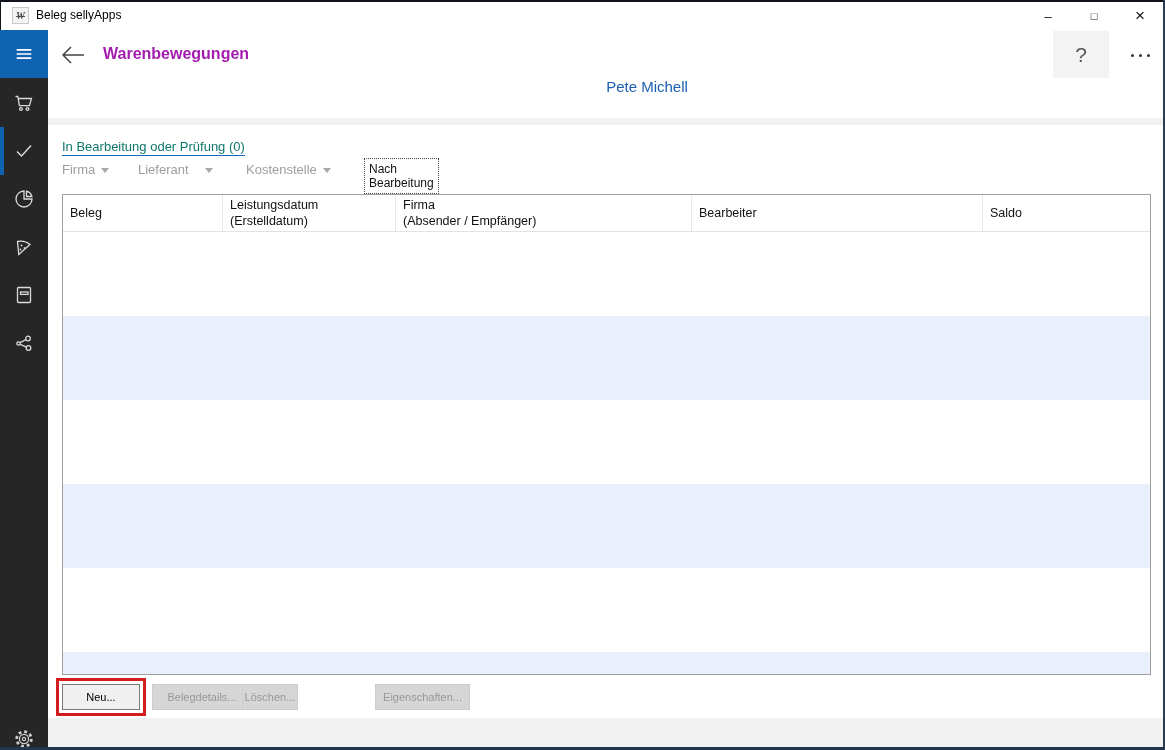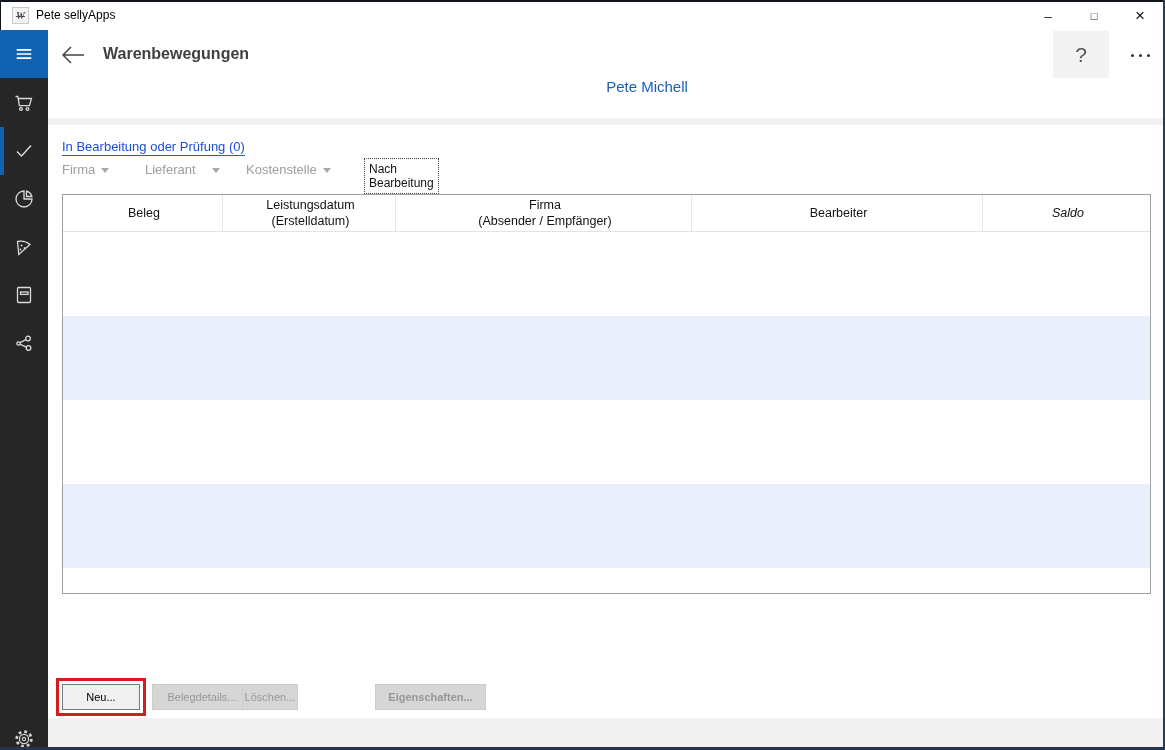--- a/index.html
+++ b/index.html
@@ -36,84 +36,84 @@
                display:flex; align-items:center; justify-content:center; }
   .nav-item { position:absolute; left:0; width:48px; height:48px;
               display:flex; align-items:center; justify-content:center; }
   .nav-indicator { position:absolute; left:0; top:0; width:4px; height:48px; background:#1063b1; }
   .sidebar-gear { position:absolute; left:0; top:685px; width:48px; height:48px;
                   display:flex; align-items:center; justify-content:center; }
 
   
   .back-btn { position:absolute; left:58px; top:41px; width:30px; height:28px;
               display:flex; align-items:center; justify-content:center; }
-  .page-title { position:absolute; left:103px; top:45px; font-size:16px; font-weight:bold; color:#404040; }
+  .page-title { position:absolute; left:103px; top:45px; font-size:16px; font-weight:bold; color:#a21caf; }
   .user-name { position:absolute; left:557px; top:46px; width:180px; text-align:center;
                font-size:15px; color:#1b5fb0;margin-top:32px; }
   .help-btn { position:absolute; left:1053px; top:31px; width:56px; height:47px; background:#f3f3f3;
               display:flex; align-items:center; justify-content:center;
               color:#555; font-size:21px; font-weight:400; }
   .more-btn { position:absolute; left:1120px; top:42px; width:40px; height:26px;
               display:flex; align-items:center; justify-content:center; gap:5px; }
   .more-btn i { width:3px; height:3px; border-radius:50%; background:#333; }
 
   .tabs { position:absolute; left:75px; top:93px; display:flex; gap:29px; }
   .tab { font-size:15px; color:#767676; }
   .tab.active { font-weight:bold; color:#1a1a1a; }
 
   .header-divider { position:absolute; left:48px; top:118px; width:1117px; height:7px; background:#f1f1f1; }
 
   
-  .status-link { position:absolute; left:62px; top:139px; font-size:13px; color:#1d4ed8;
+  .status-link { position:absolute; left:62px; top:139px; font-size:13px; color:#0f766e;
                  border-bottom:1px solid #1565b8; padding-bottom:1px; }
   .filter-row { position:absolute; left:62px; top:162px; height:20px; }
   .dropdown { position:absolute; top:0; display:flex; align-items:center; gap:6px;
               font-size:13px; color:#9e9e9e; }
-  .dd-0 { left:0; } .dd-1 { left:83px;gap:16px; } .dd-2 { left:184px;gap:6px; }
+  .dd-0 { left:0; } .dd-1 { left:76px;gap:16px; } .dd-2 { left:184px;gap:6px; }
   .caret { width:0; height:0; border-left:4px solid transparent; border-right:4px solid transparent;
            border-top:5px solid #a8a8a8; margin-top:2px; }
   .sort-toggle { position:absolute; left:302px; top:-4px; font-size:12px; color:#111;
                  border:1px dotted #444; padding:3px 4px; }
 
   
-  .table { position:absolute; left:62px; top:194px; width:1089px; height:400px;
-           border:1px solid #9f9f9f; background:#fff;text-align:center; }
+  .table { position:absolute; left:62px; top:194px; width:1089px; height:481px;
+           border:1px solid #9f9f9f; background:#fff; }
   .thead { display:flex; height:37px; border-bottom:1px solid #e3e3e3; background:#fff; }
   .th { padding:3px 4px 3px 7px; font-size:12.5px; color:#111; line-height:1.3;
         display:flex; flex-direction:column; justify-content:center;
         border-right:1px solid #e8e8e8; }
-  .th:last-child { border-right:none;font-style:italic; }
+  .th:last-child { border-right:none; }
   .c0 { width:160px; } .c1 { width:173px; } .c2 { width:296px; } .c3 { width:291px; } .c4 { flex:1; }
   .tbody { position:absolute; left:0; top:37px; right:0; bottom:0;
            background:repeating-linear-gradient(180deg, #ffffff 0 84px, #e9effb 84px 168px); }
 
   
   .highlight-ring { position:absolute; left:56px; top:678px; width:90px; height:38px;
                     border:3px solid #d21e1e; }
   .btn { position:absolute; top:684px; height:26px; font-size:11px; text-align:left;
          display:flex; align-items:center; justify-content:center;
          font-family:"Liberation Sans", sans-serif; }
   .btn-new { left:62px; width:78px; background:#f0f0f0; border:1px solid #7a7a7a; color:#000; }
   .btn.disabled { background:#d6d6d6; border:1px solid #cccccc; color:#979797; }
   .btn-details { left:152px; width:100px; }
   .btn-delete { left:242px; width:56px; }
-  .btn-props { left:375px; width:111px;font-weight:bold; }
+  .btn-props { left:375px; width:95px; }
 
   .bottom-strip { position:absolute; left:48px; top:718px; width:1117px; height:29px; background:#f1f1f1; }
 
   svg { display:block; }
 </style>
 </head>
 <body>
 
 <div id="win">
 
   <div class="titlebar">
     <span class="app-logo">W</span>
-    <span class="app-title">Pete sellyApps</span>
+    <span class="app-title">Beleg sellyApps</span>
     <div class="win-controls">
       <div class="win-btn">
           <span>–</span>
         </div>
       <div class="win-btn max">
           <span>□</span>
         </div>
       <div class="win-btn close">
           <span>×</span>
         </div>

